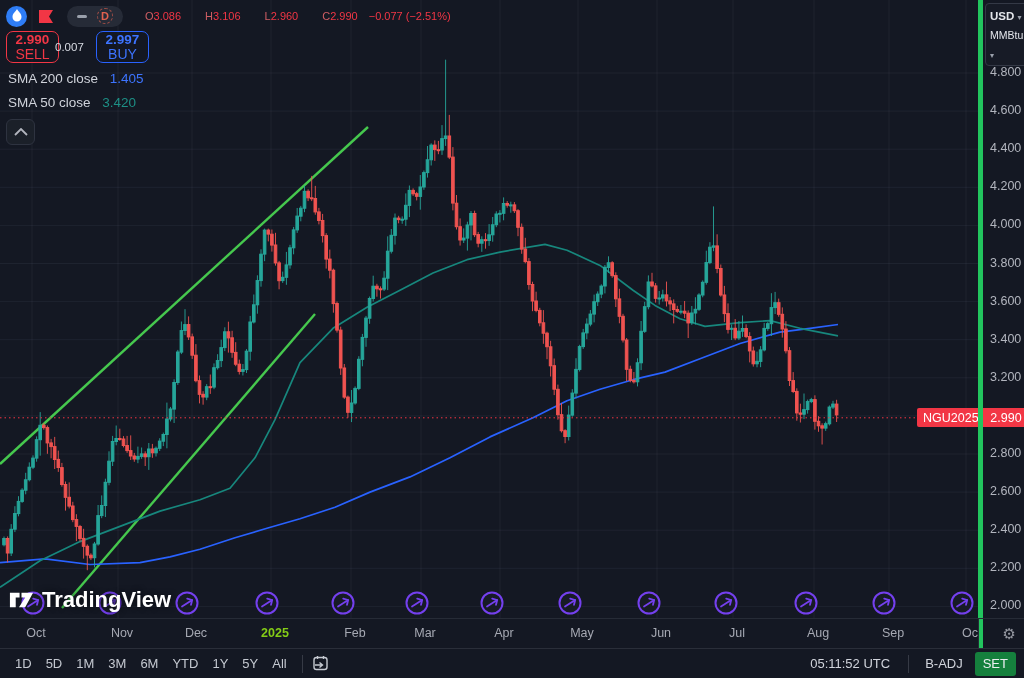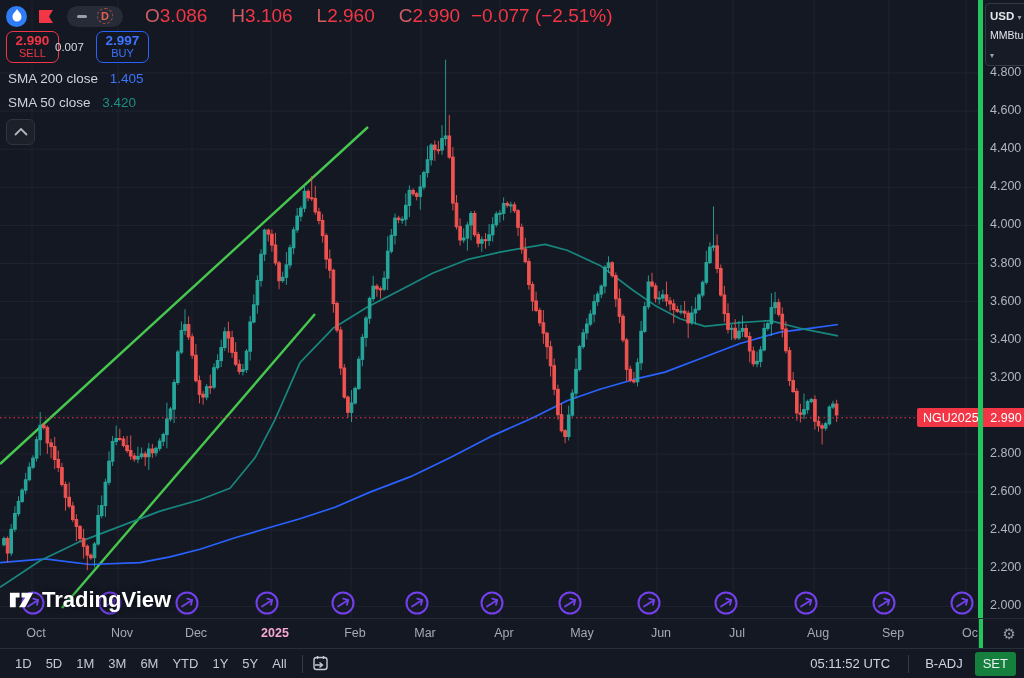--- a/index.html
+++ b/index.html
@@ -7,28 +7,28 @@
   #app{position:relative;width:1024px;height:678px;background:#141823;overflow:hidden;color:#d1d4dc;}
   #plot{position:absolute;left:0;top:0;}
   
   .hdr-row1{position:absolute;left:6px;top:5px;height:22px;display:flex;align-items:center;gap:8px;}
   .flame{width:21px;height:21px;border-radius:50%;background:#2e7df6;display:flex;align-items:center;justify-content:center;}
   .sym-title{font-size:15px;color:#dcdfe6;letter-spacing:.2px;white-space:nowrap;}
   .flag{margin-left:4px;display:flex;}
   .pill{margin-left:6px;width:56px;height:21px;border-radius:11px;background:#262b37;display:flex;align-items:center;justify-content:space-around;padding:0 5px;}
   .pill .dash{width:10px;height:3px;border-radius:2px;background:#9aa0ab;}
   .pill .dbadge{width:16px;height:16px;border-radius:50%;border:1px dashed rgba(226,97,79,.65);color:#e2614f;font-size:11px;font-weight:bold;display:flex;align-items:center;justify-content:center;}
-  .ohlc{display:flex;gap:11px;margin-left:14px;font-size:19px;white-space:nowrap;text-align:right;}
+  .ohlc{display:flex;gap:11px;margin-left:14px;font-size:11px;white-space:nowrap;text-align:right;}
   .ohlc .k{color:#ef6a6f;opacity:.85;}
   .ohlc .v{color:#f23645;}
   .ohlc .chg{color:#f23645;}
   .trade-btn{position:absolute;width:53px;height:32px;border-radius:7px;background:rgba(19,23,34,.55);
     display:flex;flex-direction:column;align-items:center;justify-content:center;line-height:1.05;cursor:pointer;}
   .trade-btn .p{font-size:13.5px;font-weight:bold;}
-  .trade-btn .l{font-size:11px;}
+  .trade-btn .l{font-size:14px;}
   #sell-btn{left:6px;top:31px;border:1.5px solid #f23645;color:#f23645;}
   #buy-btn{left:96px;top:31px;border:1.5px solid #2962ff;color:#3d74ff;}
   #spread{position:absolute;left:55px;top:41px;width:40px;text-align:left;font-size:11.5px;color:#d8dbe3;}
   .ind-row{position:absolute;left:8px;font-size:13.5px;color:#cfd2da;white-space:nowrap;}
   .ind-row .val{margin-left:8px;}
   #collapse-btn{position:absolute;left:6px;top:119px;width:29px;height:26px;border:1px solid #2e3340;border-radius:6px;
     background:#1b2029;display:flex;align-items:center;justify-content:center;cursor:pointer;}
   
   #axis{position:absolute;left:978px;top:0;width:46px;height:648px;border-left:5px solid #22c55e;background:#141823;}
   .tick{position:absolute;left:7px;font-size:12.5px;color:#b2b5be;}
@@ -37,21 +37,21 @@
   #currency-box .car{color:#9aa0ab;font-size:8px;}
   #last-price-tag{position:absolute;left:0;width:46px;height:19px;background:#f23645;color:#fff;font-size:12.5px;
     display:flex;align-items:center;justify-content:center;}
   #axis-gear{position:absolute;left:978px;top:618px;width:46px;height:30px;border-left:1px solid #262b36;border-top:1px solid #262b36;
     display:flex;align-items:center;justify-content:flex-end;padding-right:8px;color:#9598a1;font-size:15px;cursor:pointer;}
   #contract-tag{position:absolute;height:19px;background:#f23645;color:#fff;font-size:12.5px;border-radius:2px;
     display:flex;align-items:center;padding:0 6px;}
   
   #time-axis{position:absolute;left:0;top:618px;width:978px;height:30px;border-top:1px solid #262b36;background:#141823;}
   .month{position:absolute;top:7px;transform:translateX(-50%);font-size:12.5px;color:#a6a9b3;}
-  .month.bright{color:#f9a8d4;font-weight:bold;}
+  .month.bright{color:#84cc16;font-weight:bold;}
   
   #toolbar{position:absolute;left:0;top:648px;width:1024px;height:30px;border-top:1px solid #2a2e39;background:#141823;
     display:flex;align-items:center;padding:0 8px;}
   .range-btn{font-size:13px;color:#c5c9d1;padding:3px 7px;border-radius:4px;cursor:pointer;}
   .tb-div{width:1px;height:18px;background:#363a45;margin:0 8px;}
   #tb-right{margin-left:auto;display:flex;align-items:center;}
   #clock{font-size:13px;color:#d1d4dc;margin-right:10px;}
   #adj-btn{font-size:13px;color:#d1d4dc;padding:3px 8px;cursor:pointer;}
   #set-btn{font-size:13px;color:#eceef2;background:#15803d;padding:4px 8px 5px;border-radius:3px;margin-left:4px;cursor:pointer;}
   

